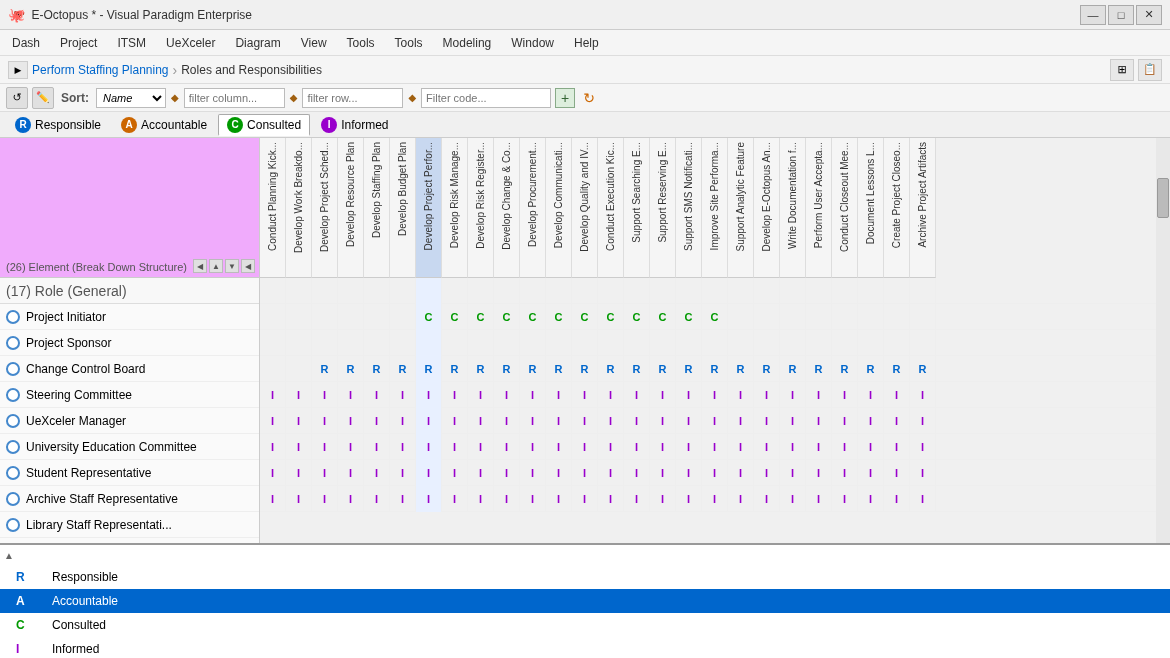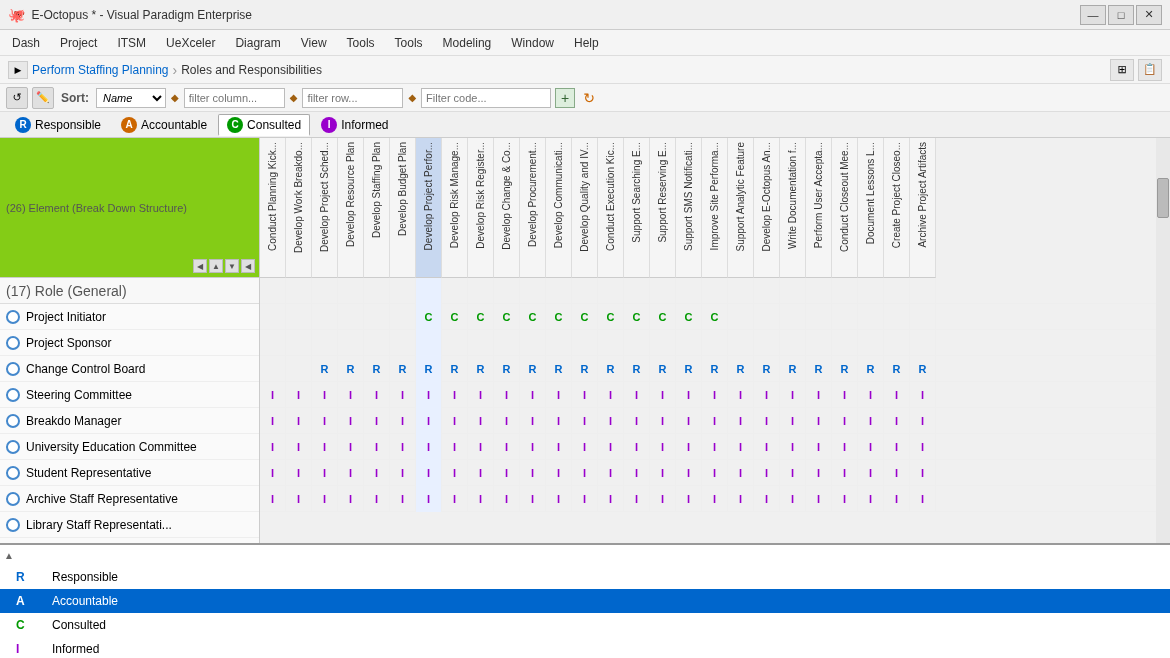--- a/index.html
+++ b/index.html
@@ -162,23 +162,23 @@
       min-width: 260px;
       border-right: 1px solid #ccc;
       background: #fafafa;
       display: flex;
       flex-direction: column;
       overflow: hidden;
     }
     .role-panel-header {
       height: 140px;
       border-bottom: 1px solid #ccc;
-      background: #84cc16;
-      display: flex;
-      align-items: center;
+      background: #f0abfc;
+      display: flex;
+      align-items: flex-end;
       padding: 4px 6px;
       font-size: 11px;
       color: #555;
       position: relative;
     }
     .role-panel-header .element-count {
       font-size: 11px; color: #555;
     }
     .nav-arrows {
       position: absolute; right: 4px; bottom: 4px;
@@ -438,21 +438,21 @@
       <div class="role-item">
         <div class="role-circle"></div>
         <span>Change Control Board</span>
       </div>
       <div class="role-item">
         <div class="role-circle"></div>
         <span>Steering Committee</span>
       </div>
       <div class="role-item">
         <div class="role-circle"></div>
-        <span>Breakdo Manager</span>
+        <span>UeXceler Manager</span>
       </div>
       <div class="role-item">
         <div class="role-circle"></div>
         <span>University Education Committee</span>
       </div>
       <div class="role-item">
         <div class="role-circle"></div>
         <span>Student Representative</span>
       </div>
       <div class="role-item">

